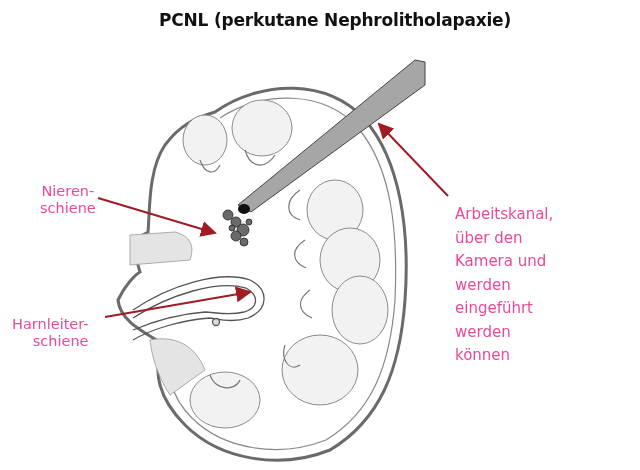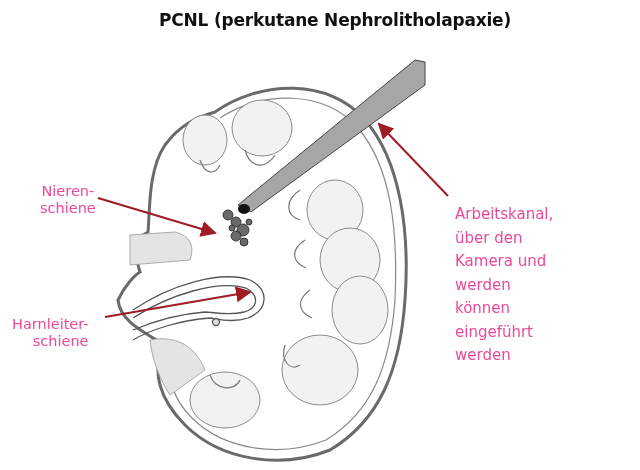--- a/index.html
+++ b/index.html
@@ -86,17 +86,17 @@
   </div>
 
   <div class="label" id="lbl-stent">
     <span>Harnleiter-</span>
     <span>schiene</span>
   </div>
 
   <div class="label" id="lbl-channel">
     <span>Arbeitskanal, über den</span>
     <span>Kamera und werden</span>
+    <span>eingeführt werden</span>
     <span>können</span>
-    <span>eingeführt werden</span>
   </div>
 
 </div>
 
 </body></html>

